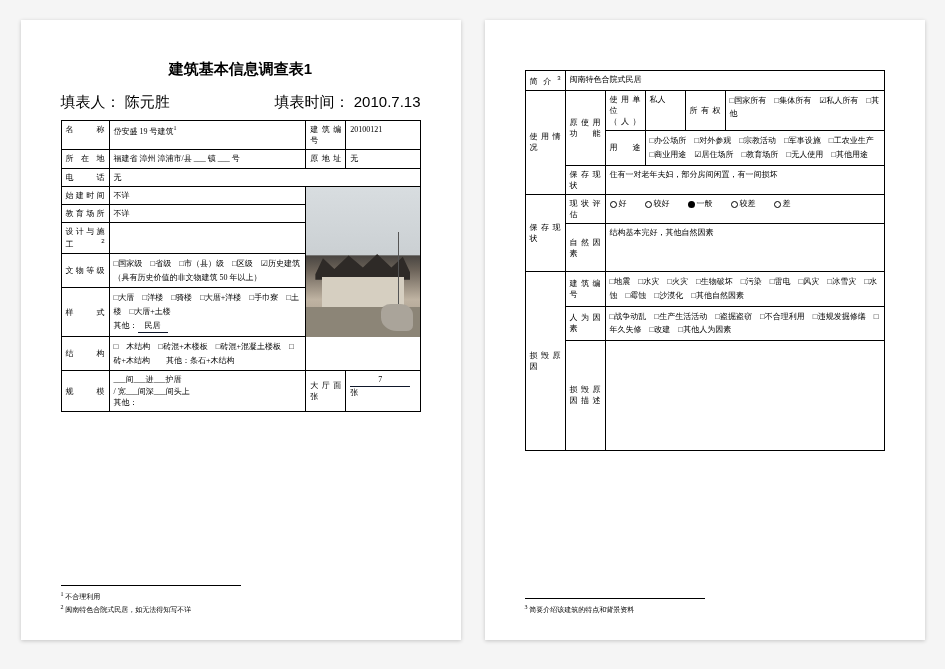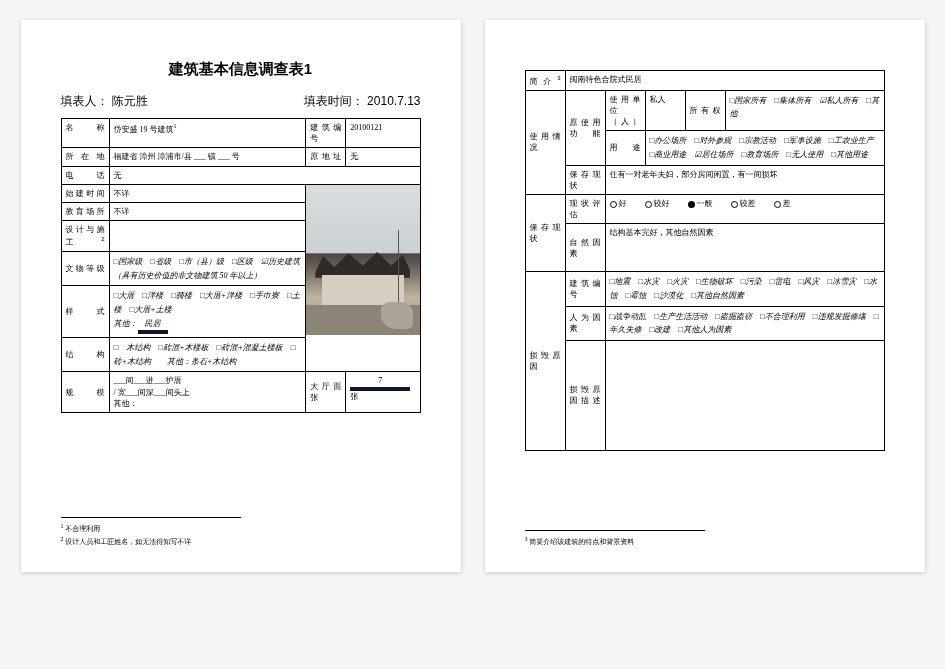--- a/index.html
+++ b/index.html
@@ -8,39 +8,39 @@
       font-size: 9px;
       background: #f5f5f5;
       display: flex;
       gap: 24px;
       padding: 20px;
       justify-content: center;
     }
     .page {
       background: #fff;
       width: 440px;
-      height: 552px;
+      height: 620px;
       box-shadow: 0 1px 4px rgba(0,0,0,0.2);
       padding: 40px 40px 20px 40px;
       position: relative;
       display: flex;
       flex-direction: column;
     }
     .title {
       text-align: center;
       font-size: 15px;
       font-weight: bold;
       margin-bottom: 14px;
       font-family: "SimHei", "黑体", sans-serif;
     }
     .meta-row {
       display: flex;
       justify-content: space-between;
       margin-bottom: 8px;
-      font-size: 12px;
+      font-size: 15px;
       font-family: "SimHei", "黑体", sans-serif;
     }
     .meta-row .label { font-weight: normal; }
     .meta-row .value { font-weight: normal; }
     table.form {
       border-collapse: collapse;
       width: 100%;
       font-size: 8px;
       line-height: 1.4;
     }
@@ -84,22 +84,22 @@
       left: 40px;
       right: 40px;
       border-top: 1px solid #000;
       padding-top: 4px;
       font-size: 7px;
       line-height: 1.5;
       width: 180px;
     }
     .sup { vertical-align: super; font-size: 6px; }
     sup { font-size: 6px; }
-    .opt-line { white-space: normal; line-height: 1.7; font-style: italic; }
-    .u { display: inline-block; border-bottom: 4px solid #0f172a; min-width: 30px; text-align: center; }
+    .opt-line { white-space: normal; line-height: 1.7; }
+    .u { display: inline-block; border-bottom: 1px solid #0f172a; min-width: 30px; text-align: center; }
     .dot { display:inline-block; width:7px; height:7px; border-radius:50%; background:#000; vertical-align:middle; margin-right:2px;}
     .cir { display:inline-block; width:7px; height:7px; border-radius:50%; border:1px solid #000; vertical-align:middle; margin-right:2px;}
     .nowrap { white-space: nowrap; margin-top: 18px; }
   </style>
 </head>
 <body>
 
 <div class="page">
   <div class="title">建筑基本信息调查表1</div>
   <div class="meta-row">
@@ -182,21 +182,21 @@
       <td>
         <span class="u" style="min-width:60px">7</span>
         <span>张</span>
       </td>
     </tr>
   </tbody>
     </table>
 
   <div class="footnotes">
     <div><span class="sup">1</span> <span>不合理利用</span></div>
-    <div><span class="sup">2</span> <span>设计人员和工匠姓名，如无法得知写不详</span></div>
+    <div><span class="sup">2</span> <span>闽南特色合院式民居，如无法得知写不详</span></div>
   </div>
 </div>
 
 <div class="page">
   <table class="form" style="margin-top:10px">
     <tbody>
         <tr>
       <td class="hcell narrow">
         <span>简介</span><sup>3</sup>
       </td>

